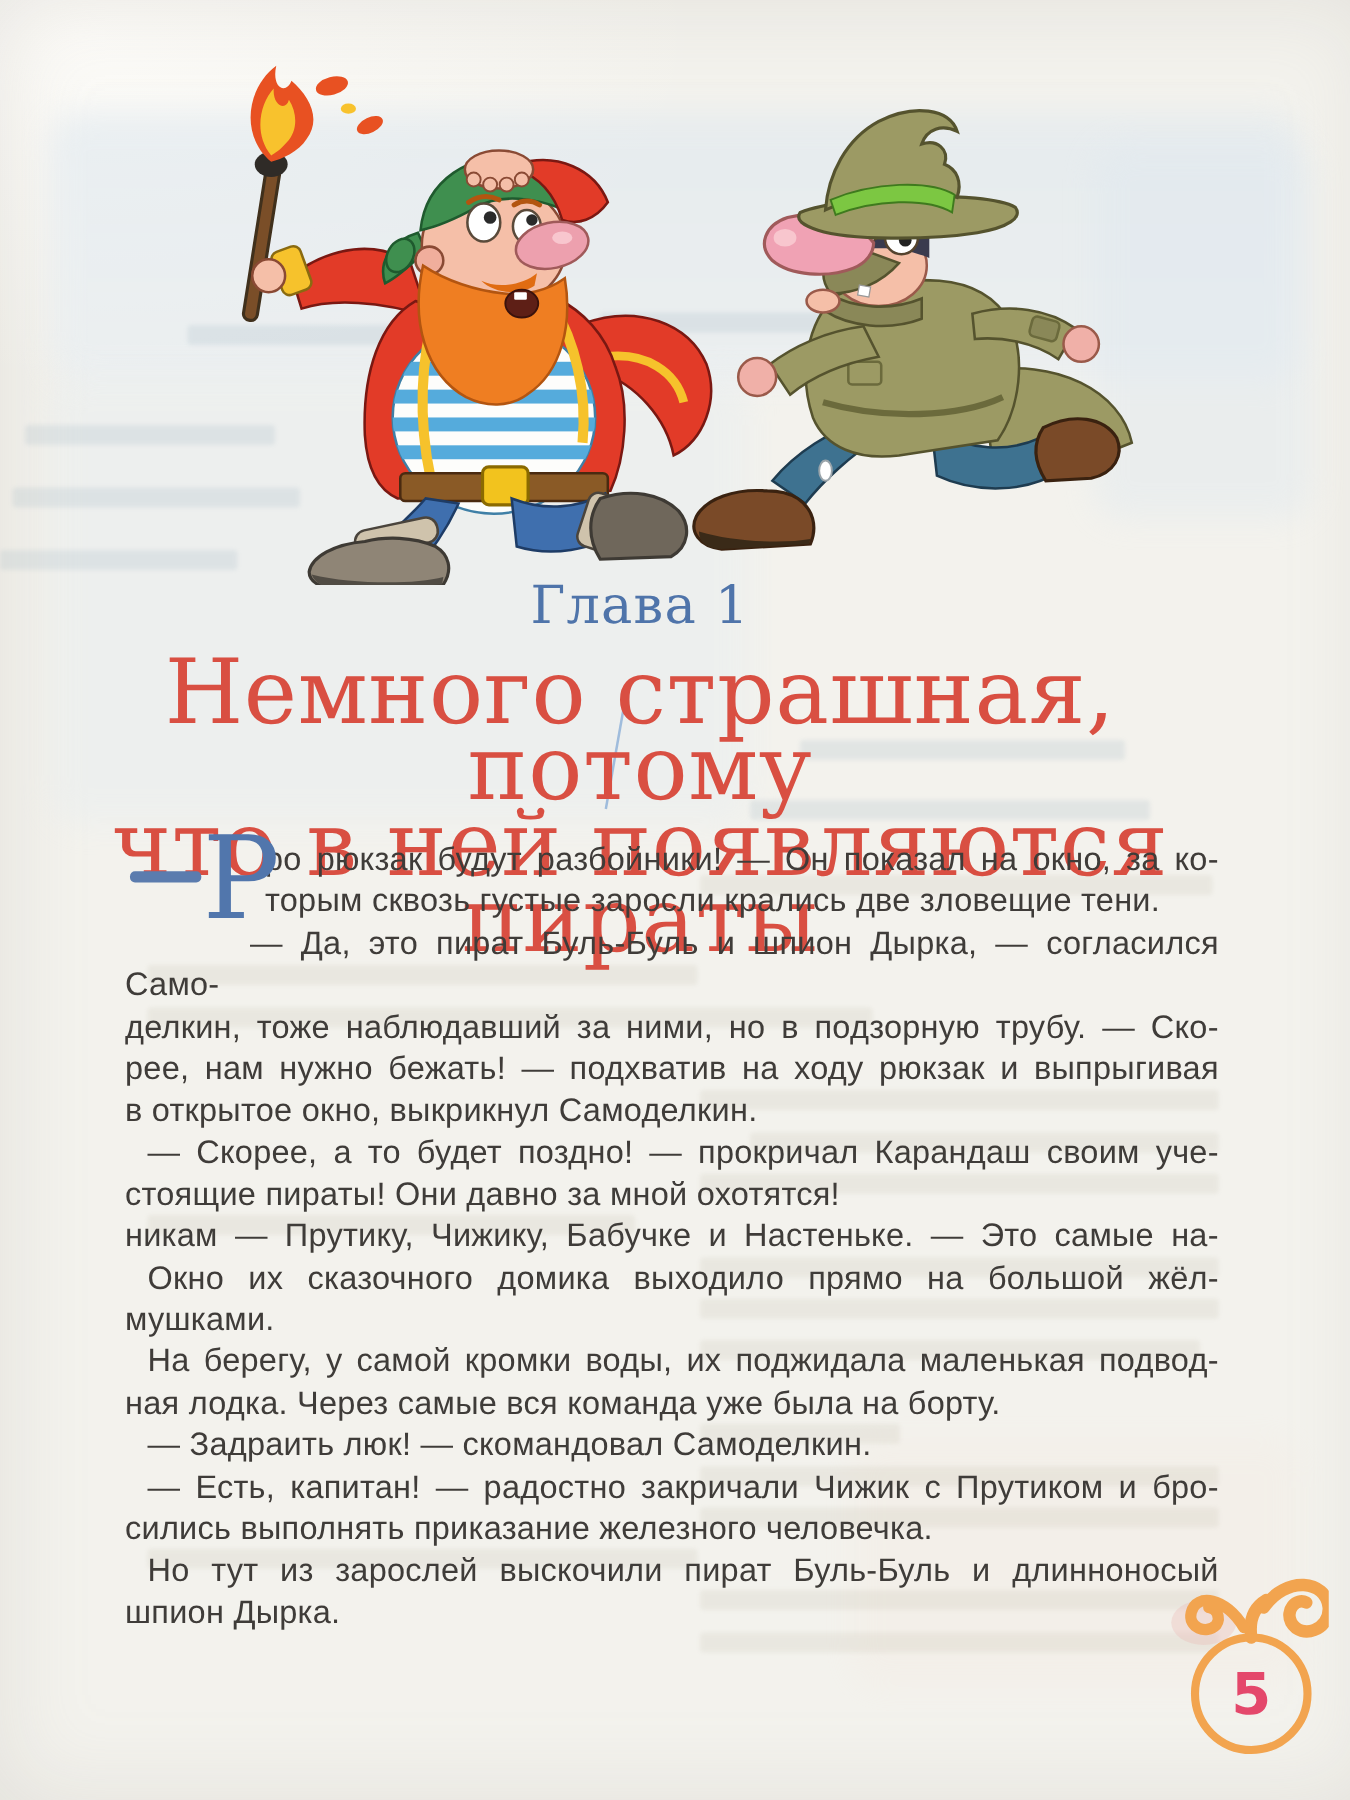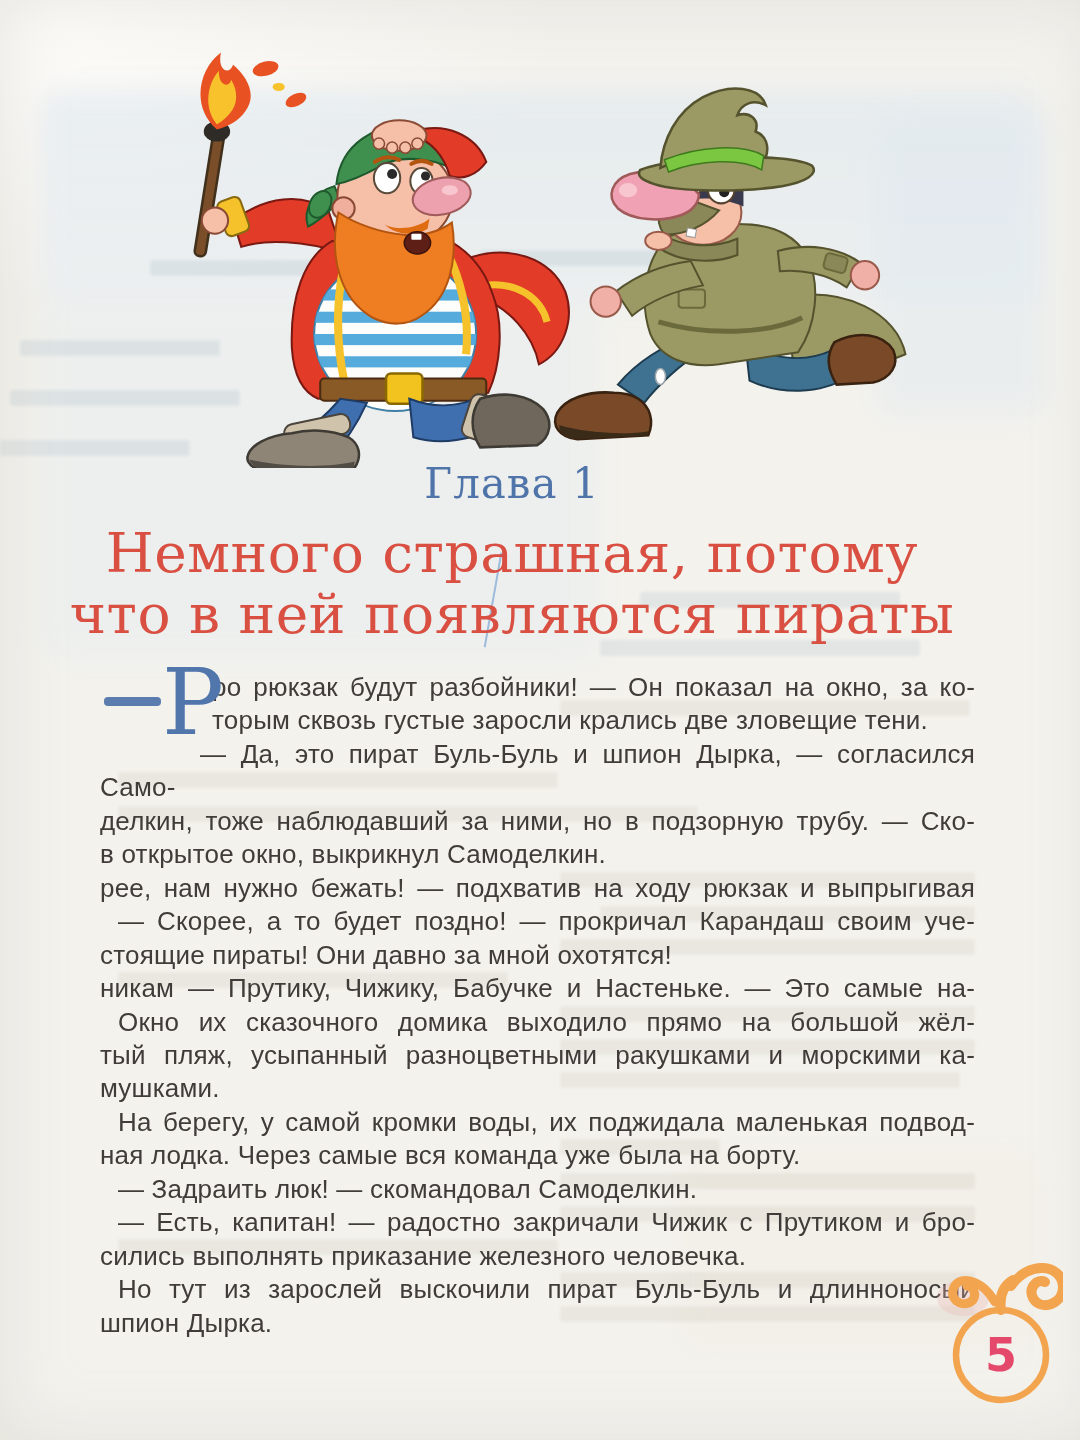--- a/index.html
+++ b/index.html
@@ -20,21 +20,21 @@
   .wash.w4{left:680px;top:1150px;width:360px;height:200px;background:#f3e2d6;opacity:.16;}
   .ghost{position:absolute;height:16px;border-radius:3px;filter:blur(1.5px);}
   .ghost.warm{background:#9a9276;opacity:.10;}
   .ghost.cool{background:#8fa8b8;opacity:.17;}
   .scratch{position:absolute;left:492px;top:552px;width:2px;height:96px;background:rgba(95,145,205,.55);transform:rotate(10deg);}
   
   .illo{position:absolute;left:140px;top:42px;width:810px;height:426px;}
   
   .heading{position:absolute;left:0;top:460px;width:1024px;text-align:center;}
   .chapter{font-family:"DejaVu Serif",serif;font-size:42px;line-height:48px;color:#4f74aa;letter-spacing:1px;}
-  .title{margin-top:15px;font-family:"DejaVu Serif",serif;font-size:55px;line-height:61px;color:#d94f42;letter-spacing:.5px;}
+  .title{margin-top:15px;font-family:"DejaVu Serif",serif;font-size:72px;line-height:61px;color:#d94f42;letter-spacing:.5px;}
   
   .bodytext{position:absolute;left:100px;top:671px;width:875px;
     font-size:26px;line-height:33.45px;color:#3f3c39;letter-spacing:.2px;}
   .para{margin:0;}
   .para:not(.drop) .line:first-child{text-indent:18px;}
   .line{text-align:justify;text-align-last:justify;-moz-text-align-last:justify;}
   .line.last{text-align:right;text-align-last:left;-moz-text-align-last:left;}
   .dropwrap{position:relative;float:left;width:112px;height:68px;
     shape-outside:polygon(0 0,112px 0,112px 36px,82px 36px,82px 68px,0 68px);}
   .bigdash{position:absolute;left:4px;top:26px;width:57px;height:9px;border-radius:4px;background:#5b7cae;}
@@ -200,31 +200,30 @@
         <span class="dropwrap">
           <span class="bigdash"></span>
           <span class="dropletter">Р</span>
         </span>
         <div class="line">ро рюкзак будут разбойники! — Он показал на окно, за ко-</div>
         <div class="line last">торым сквозь густые заросли крались две зловещие тени.</div>
       </div>
       <div class="para">
         <div class="line">— Да, это пират Буль-Буль и шпион Дырка, — согласился Само-</div>
         <div class="line">делкин, тоже наблюдавший за ними, но в подзорную трубу. — Ско-</div>
+        <div class="line">рее, нам нужно бежать! — подхватив на ходу рюкзак и выпрыгивая</div>
         <div class="line last">в открытое окно, выкрикнул Самоделкин.</div>
-        <div class="line">рее, нам нужно бежать! — подхватив на ходу рюкзак и выпрыгивая</div>
       </div>
       <div class="para">
         <div class="line">— Скорее, а то будет поздно! — прокричал Карандаш своим уче-</div>
         <div class="line last">стоящие пираты! Они давно за мной охотятся!</div>
         <div class="line">никам — Прутику, Чижику, Бабучке и Настеньке. — Это самые на-</div>
       </div>
       <div class="para">
         <div class="line">Окно их сказочного домика выходило прямо на большой жёл-</div>
-        <div class="line">тый пляж, усыпанный разноцветными ракушками и морскими ка-</div>
         <div class="line last">мушками.</div>
       </div>
       <div class="para">
         <div class="line">На берегу, у самой кромки воды, их поджидала маленькая подвод-</div>
         <div class="line last">ная лодка. Через самые вся команда уже была на борту.</div>
       </div>
       <div class="para">
         <div class="line last">— Задраить люк! — скомандовал Самоделкин.</div>
       </div>
       <div class="para">

